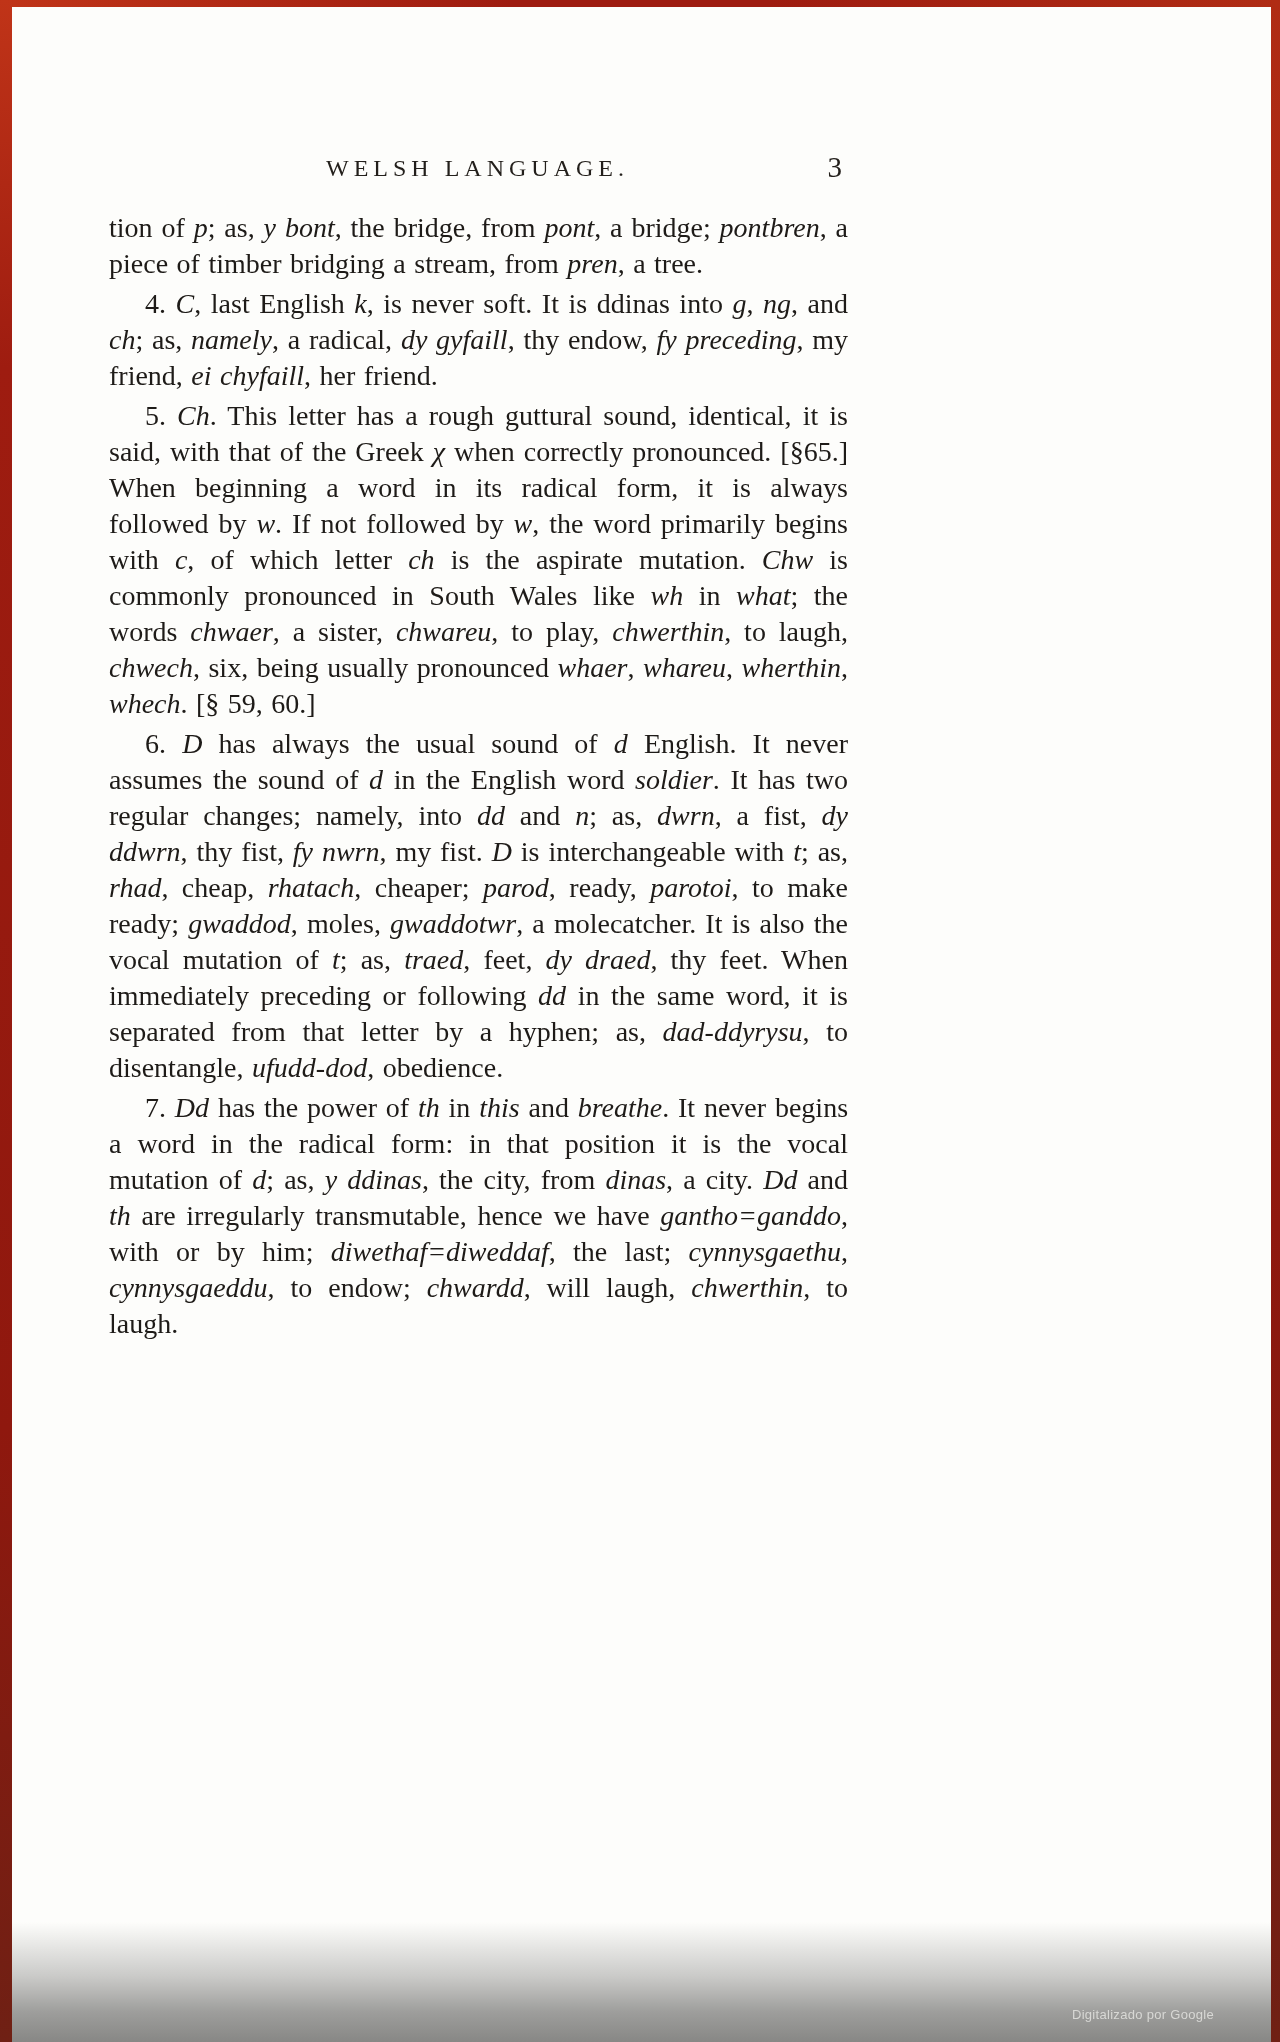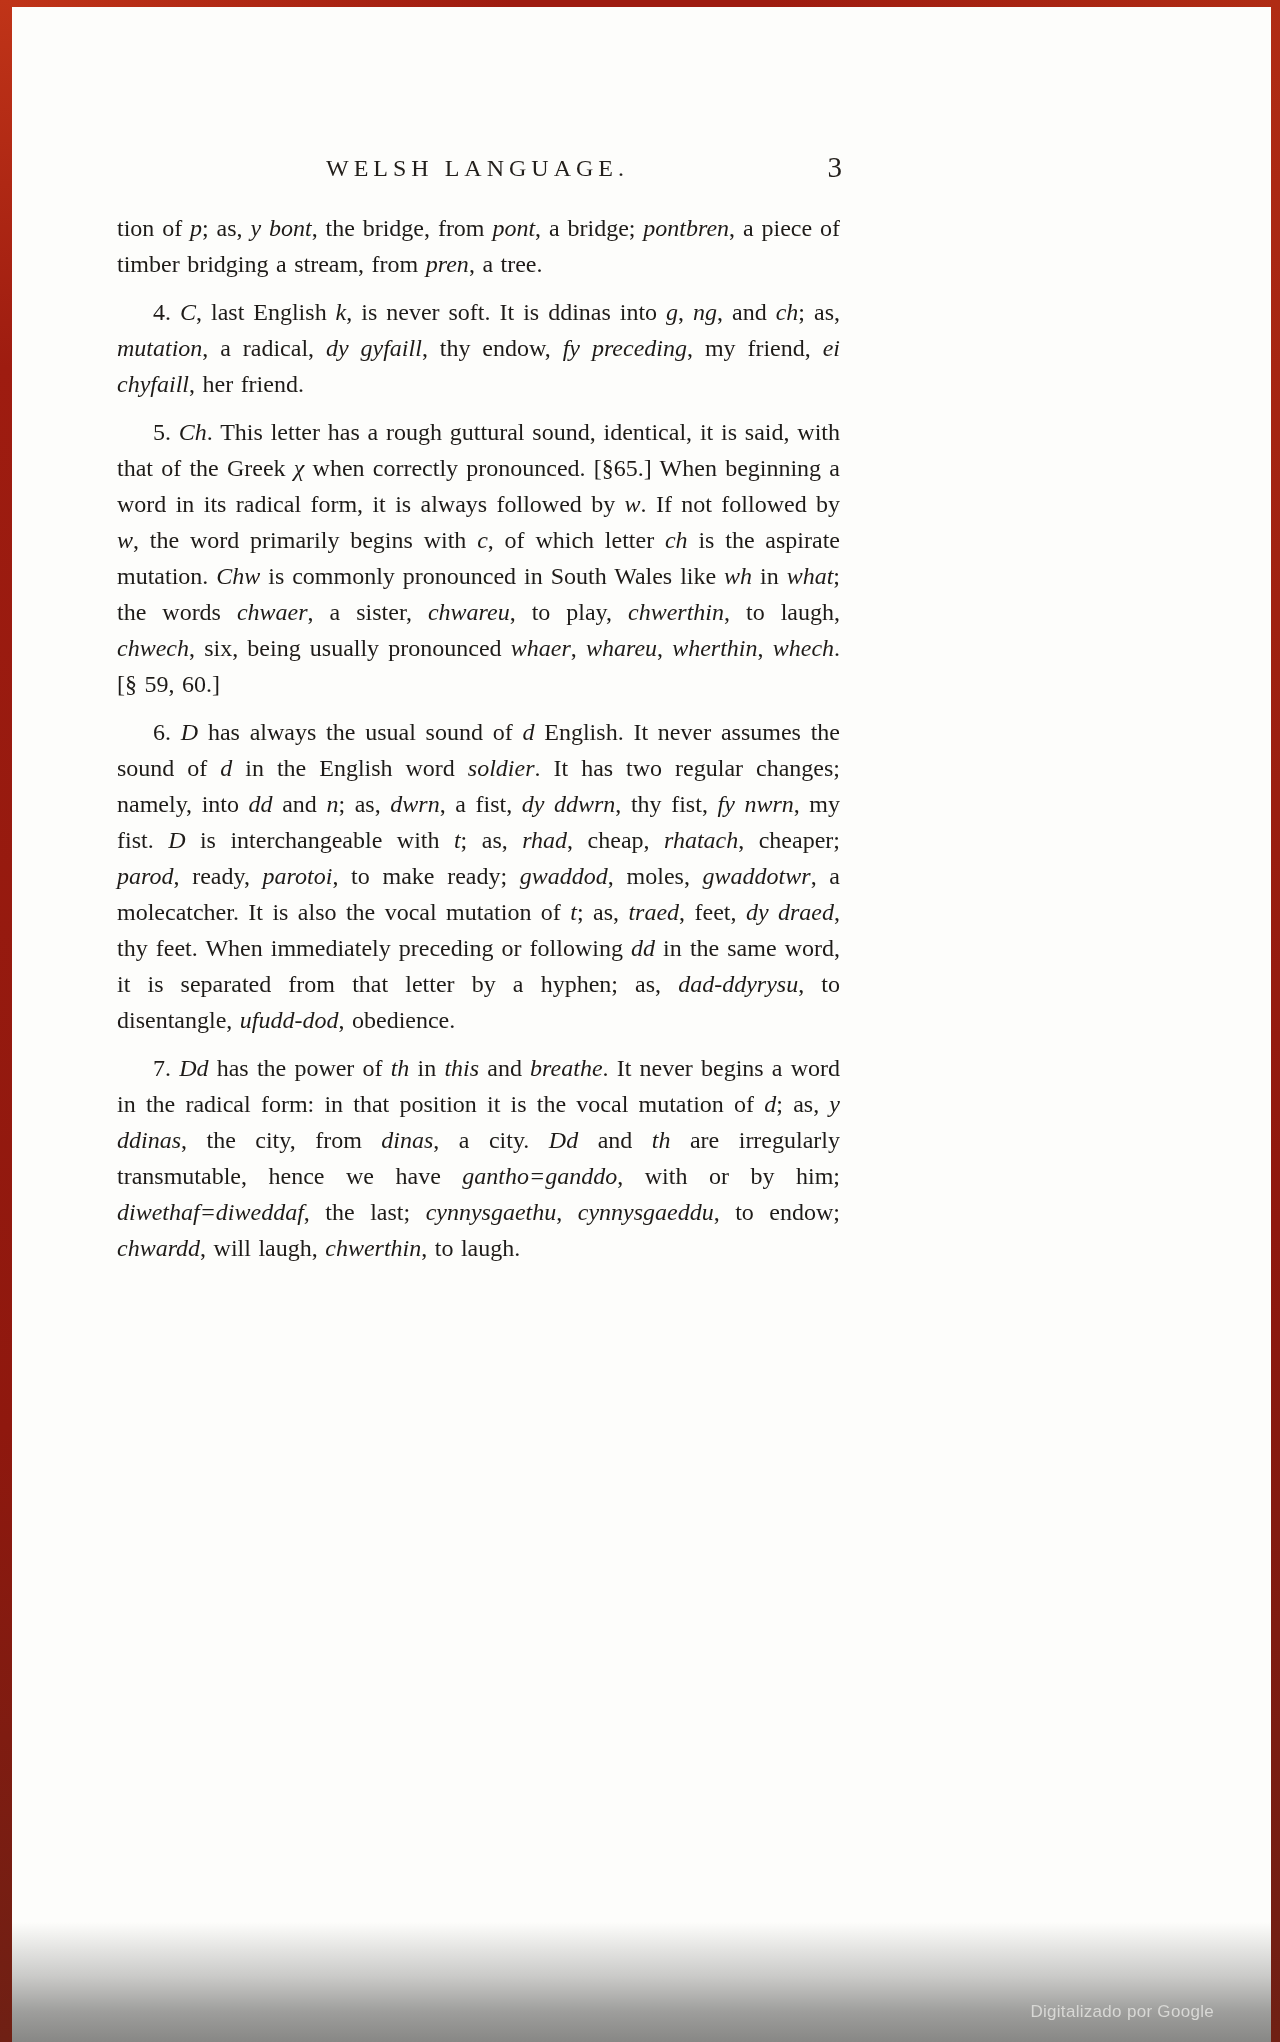--- a/index.html
+++ b/index.html
@@ -48,22 +48,22 @@
     right: 8px;
     top: -4px;
     font-size: 29px;
     letter-spacing: 0;
   }
   .text-block {
     margin: 28px 0 0 93px;
     width: 747px;
   }
   .text-block p {
-    margin: 12px;
-    font-size: 24px;
+    margin: 4px;
+    font-size: 28px;
     line-height: 36px;
     text-align: justify;
     word-spacing: 1.5px;
   }
   .text-block p.indent { text-indent: 36px; }
   .text-block i { font-style: italic; }
   
   .bottom-shade {
     position: absolute;
     left: 0; right: 0; bottom: 0;
@@ -74,39 +74,39 @@
       rgba(141,141,139,0.45) 45%,
       rgba(141,141,139,0.85) 75%,
       #878785 100%);
   }
   .watermark {
     position: absolute;
     right: 66px;
     bottom: 20px;
     z-index: 6;
     font-family: "Liberation Sans", "DejaVu Sans", sans-serif;
-    font-size: 17px;
+    font-size: 13px;
     color: #d8d8d5;
     letter-spacing: 0.3px;
   }
 </style>
 </head>
 <body>
 
 <div class="scan">
 
   <div class="page">
     <div class="page-header">
       <span class="running-title">WELSH LANGUAGE.</span>
       <span class="page-number">3</span>
     </div>
 
     <div class="text-block" id="text-block">
         <p><span>tion of </span><i>p</i><span>; as, </span><i>y bont</i><span>, the bridge, from </span><i>pont</i><span>, a bridge; </span><i>pontbren</i><span>, a piece of timber bridging a stream, from </span><i>pren</i><span>, a tree.</span></p>
-        <p class="indent"><span>4. </span><i>C</i><span>, last English </span><i>k</i><span>, is never soft. It is ddinas into </span><i>g</i><span>, </span><i>ng</i><span>, and </span><i>ch</i><span>; as, </span><i>mutation</i><span>, a radical, </span><i>dy gyfaill</i><span>, thy endow, </span><i>fy preceding</i><span>, my friend, </span><i>ei chyfaill</i><span>, her friend.</span></p>
+        <p class="indent"><span>4. </span><i>C</i><span>, last English </span><i>k</i><span>, is never soft. It is ddinas into </span><i>g</i><span>, </span><i>ng</i><span>, and </span><i>ch</i><span>; as, </span><i>namely</i><span>, a radical, </span><i>dy gyfaill</i><span>, thy endow, </span><i>fy preceding</i><span>, my friend, </span><i>ei chyfaill</i><span>, her friend.</span></p>
         <p class="indent"><span>5. </span><i>Ch</i><span>. This letter has a rough guttural sound, identical, it is said, with that of the Greek </span><i>χ</i><span> when correctly pronounced. [§65.] When beginning a word in its radical form, it is always followed by </span><i>w</i><span>. If not followed by </span><i>w</i><span>, the word primarily begins with </span><i>c</i><span>, of which letter </span><i>ch</i><span> is the aspirate mutation. </span><i>Chw</i><span> is commonly pronounced in South Wales like </span><i>wh</i><span> in </span><i>what</i><span>; the words </span><i>chwaer</i><span>, a sister, </span><i>chwareu</i><span>, to play, </span><i>chwerthin</i><span>, to laugh, </span><i>chwech</i><span>, six, being usually pronounced </span><i>whaer</i><span>, </span><i>whareu</i><span>, </span><i>wherthin</i><span>, </span><i>whech</i><span>. [§ 59, 60.]</span></p>
         <p class="indent"><span>6. </span><i>D</i><span> has always the usual sound of </span><i>d</i><span> English. It never assumes the sound of </span><i>d</i><span> in the English word </span><i>soldier</i><span>. It has two regular changes; namely, into </span><i>dd</i><span> and </span><i>n</i><span>; as, </span><i>dwrn</i><span>, a fist, </span><i>dy ddwrn</i><span>, thy fist, </span><i>fy nwrn</i><span>, my fist. </span><i>D</i><span> is interchangeable with </span><i>t</i><span>; as, </span><i>rhad</i><span>, cheap, </span><i>rhatach</i><span>, cheaper; </span><i>parod</i><span>, ready, </span><i>parotoi</i><span>, to make ready; </span><i>gwaddod</i><span>, moles, </span><i>gwaddotwr</i><span>, a molecatcher. It is also the vocal mutation of </span><i>t</i><span>; as, </span><i>traed</i><span>, feet, </span><i>dy draed</i><span>, thy feet. When immediately preceding or following </span><i>dd</i><span> in the same word, it is separated from that letter by a hyphen; as, </span><i>dad-ddyrysu</i><span>, to disentangle, </span><i>ufudd-dod</i><span>, obedience.</span></p>
         <p class="indent"><span>7. </span><i>Dd</i><span> has the power of </span><i>th</i><span> in </span><i>this</i><span> and </span><i>breathe</i><span>. It never begins a word in the radical form: in that position it is the vocal mutation of </span><i>d</i><span>; as, </span><i>y ddinas</i><span>, the city, from </span><i>dinas</i><span>, a city. </span><i>Dd</i><span> and </span><i>th</i><span> are irregularly transmutable, hence we have </span><i>gantho=ganddo</i><span>, with or by him; </span><i>diwethaf=diweddaf</i><span>, the last; </span><i>cynnysgaethu</i><span>, </span><i>cynnysgaeddu</i><span>, to endow; </span><i>chwardd</i><span>, will laugh, </span><i>chwerthin</i><span>, to laugh.</span></p>
       </div>
   </div>
 
   <div class="edge edge-top"></div>
   <div class="edge edge-left"></div>
   <div class="edge edge-right"></div>
 

